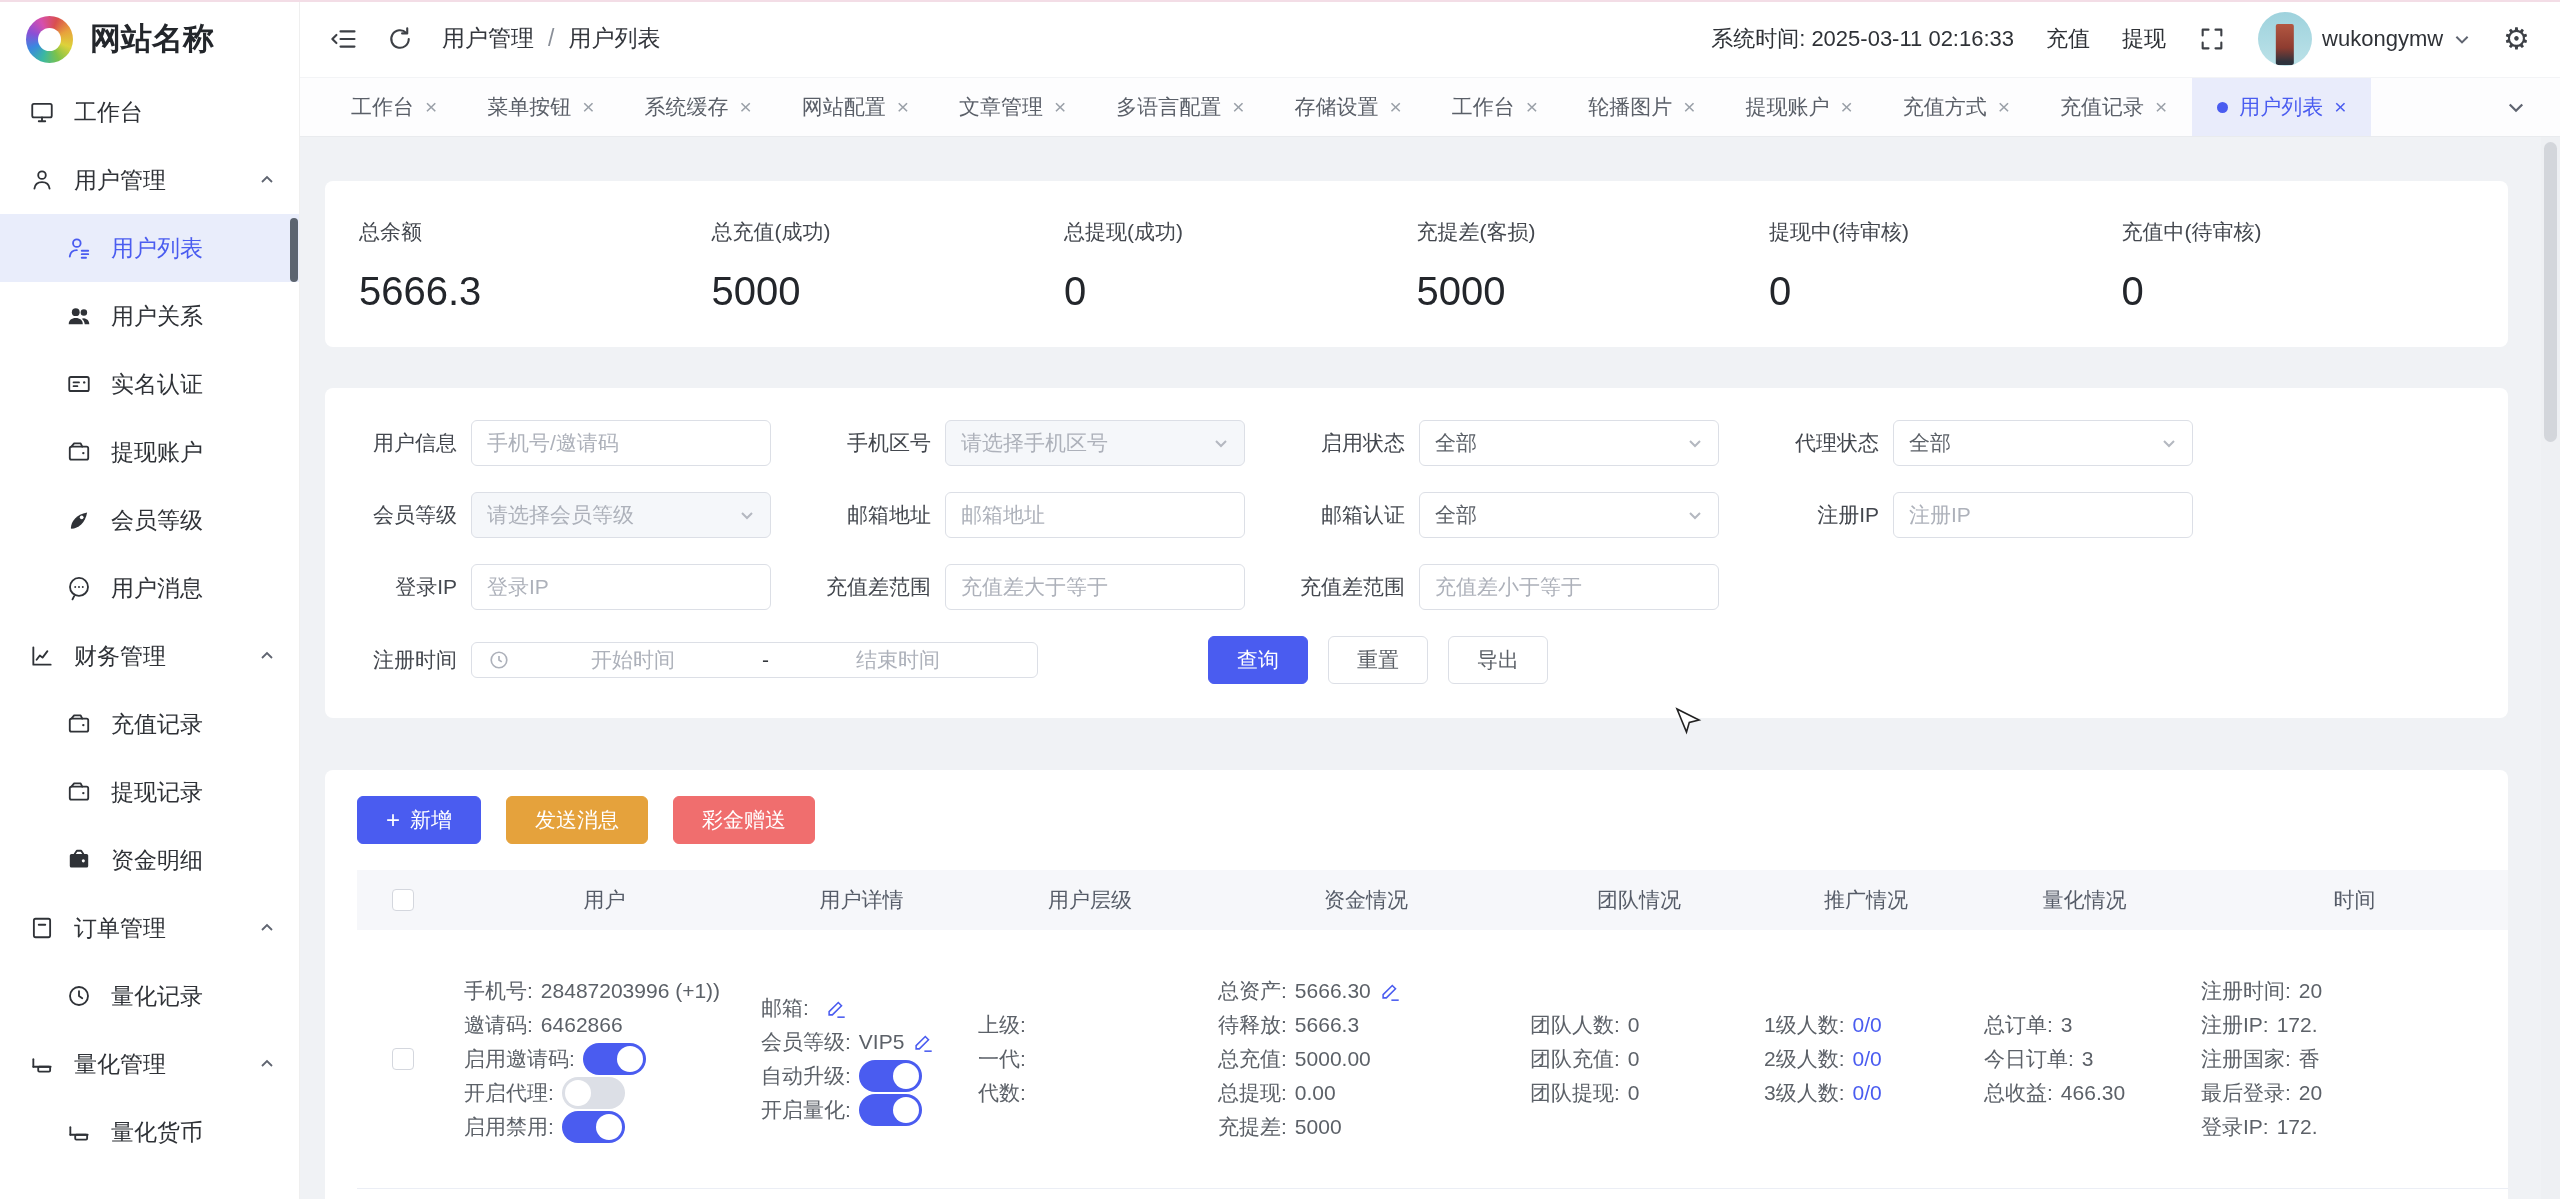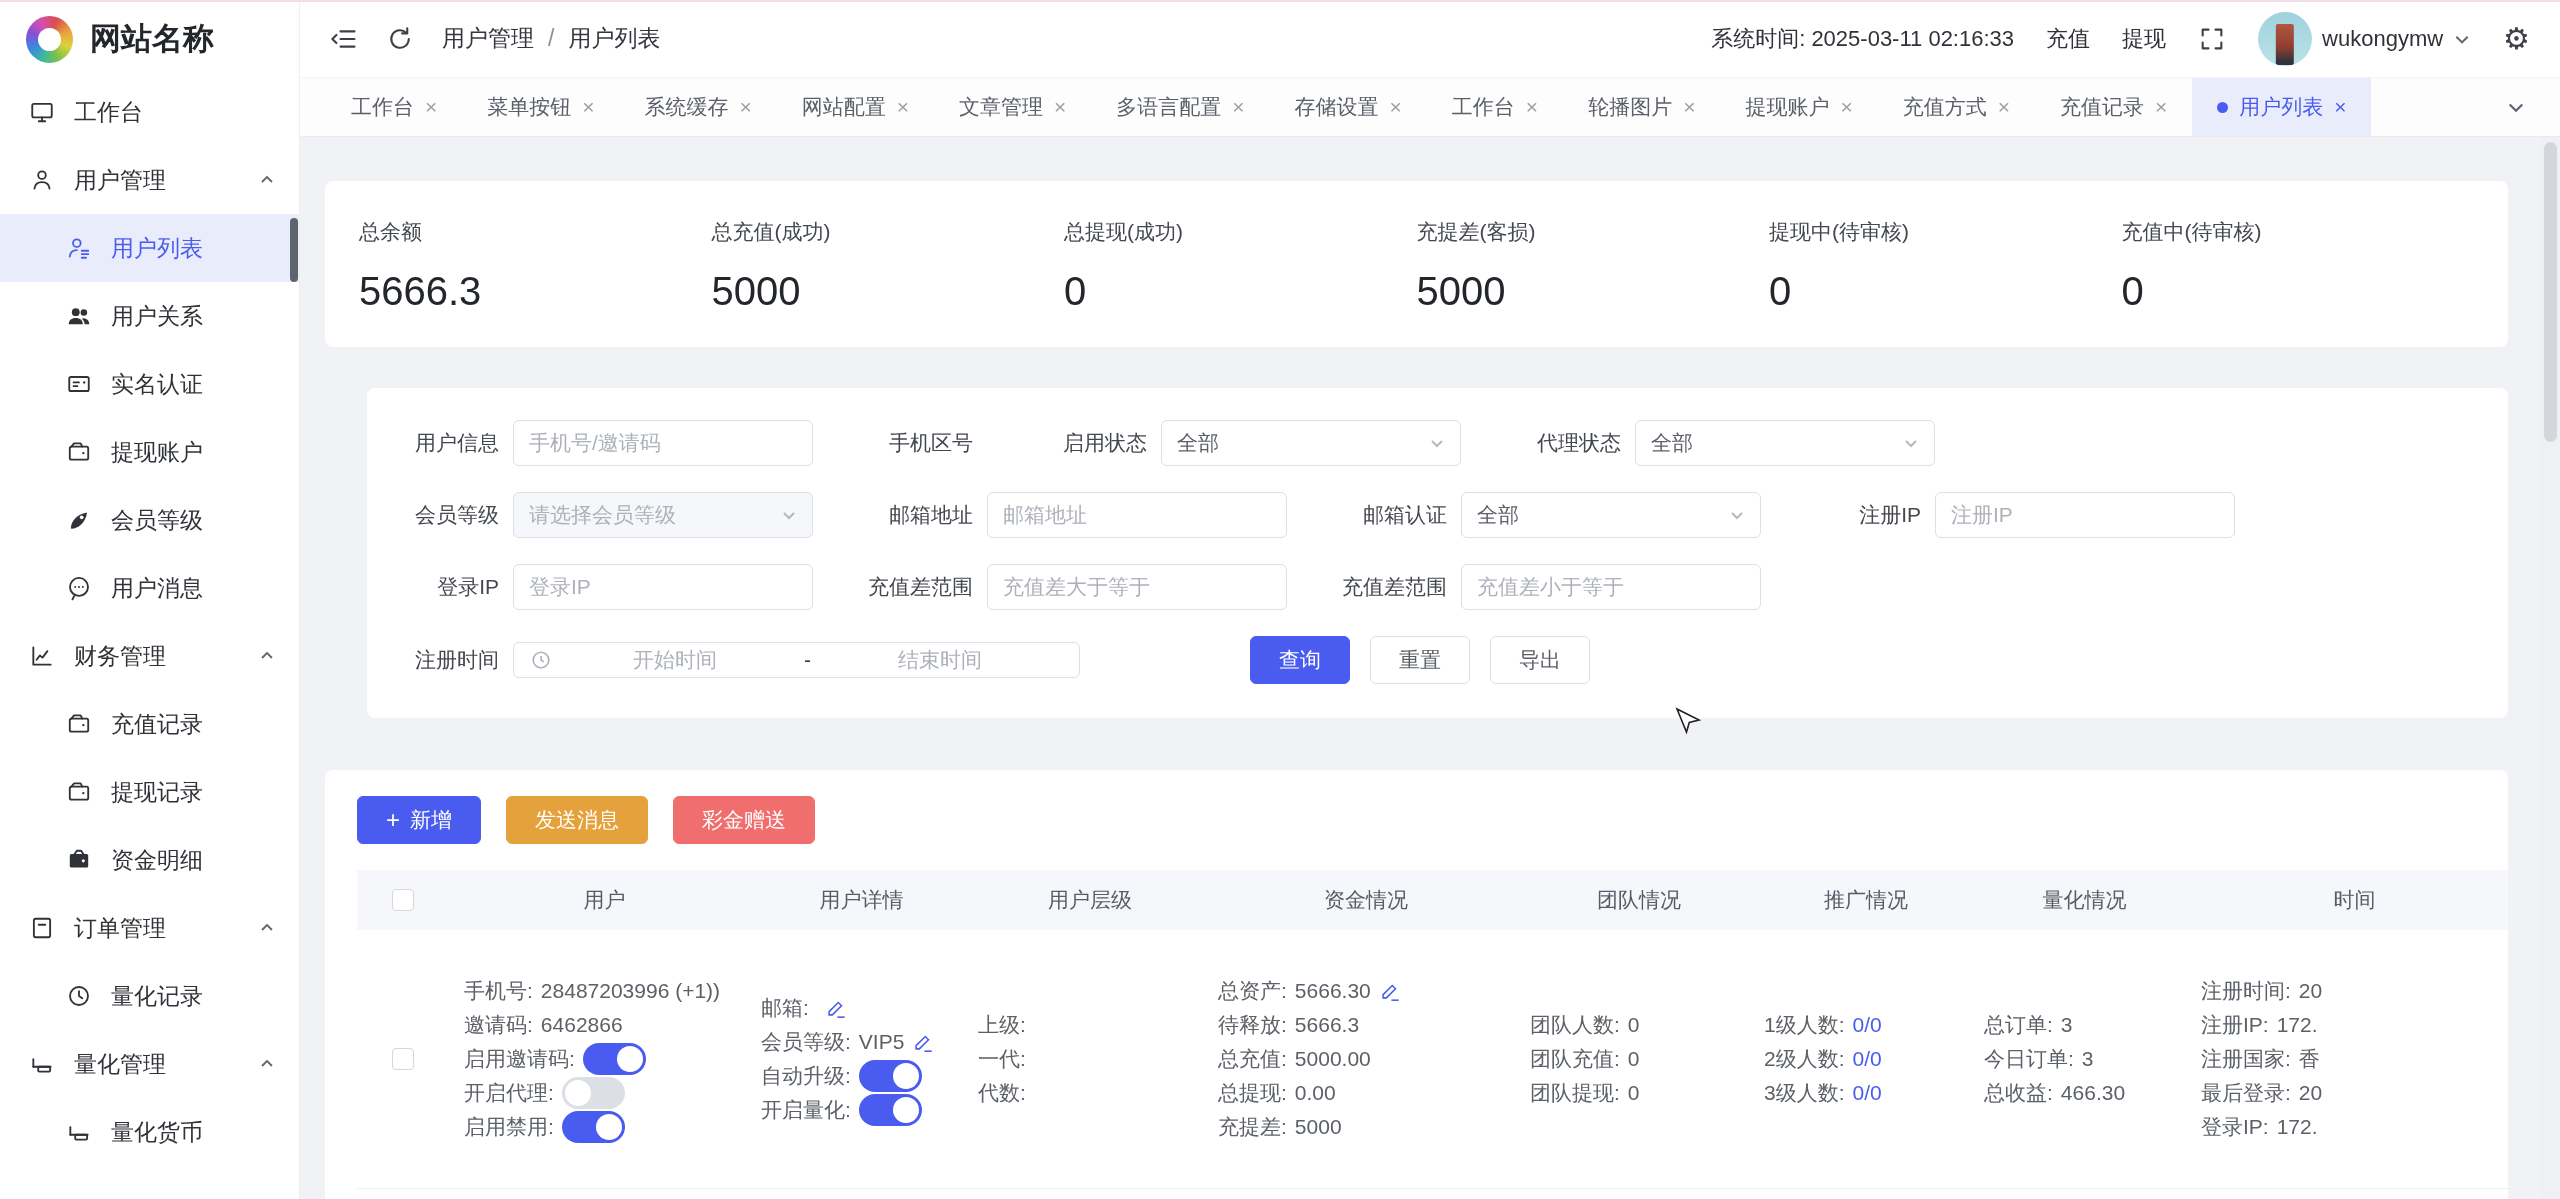--- a/index.html
+++ b/index.html
@@ -47,21 +47,21 @@
 
   
   .content { position:absolute; left:300px; right:0; top:137px; bottom:0; padding:44px 52px 0 25px; }
   .card { background:#fff; border-radius:8px; }
 
   .stats-card { height:166px; display:flex; padding:37px 34px 0; margin-bottom:41px; }
   .stat { flex:1; }
   .s-label { font-size:21px; color:#43474e; }
   .s-value { font-size:40px; color:#23262b; margin-top:23px; }
 
-  .filter-card { padding:32px 0 8px; margin-bottom:52px;margin-left:42px; }
+  .filter-card { padding:32px 0 8px; margin-bottom:52px; }
   .f-row { display:flex; margin-bottom:26px; }
   .f-field { display:flex; align-items:center; margin-right:28px; }
   .f-label { width:146px; text-align:right; padding-right:14px; font-size:21px; color:#43474e; flex:none; }
   .control { width:300px; height:46px; border:1px solid #dcdfe6; border-radius:6px; display:flex; align-items:center; padding:0 15px; font-size:21px; background:#fff; color:#5c6168; }
   input.control { outline:none; }
   input.control::placeholder { color:#adb1ba; }
   .select { justify-content:space-between; cursor:pointer; }
   .select .ph { color:#adb1ba; }
   .select.disabled { background:#f5f7fa; }
   .sel-chev { width:16px; height:16px; stroke:#b4b8c0; fill:none; stroke-width:2; }
@@ -383,20 +383,26 @@
   </section>
 
   <section class="card filter-card">
     <div class="f-row">
       <div class="f-field">
           <span class="f-label">用户信息</span>
           <input class="control" placeholder="手机号/邀请码" style="">
         </div>
       <div class="f-field">
           <span class="f-label">手机区号</span>
+        <div class="control select disabled">
+            <span class="ph">请选择手机区号</span>
+            <svg class="sel-chev" viewBox="0 0 16 16">
+              <path d="M3 6l5 5 5-5"></path>
+            </svg>
+          </div>
         </div>
       <div class="f-field">
           <span class="f-label">启用状态</span>
         <div class="control select">
             <span>全部</span>
             <svg class="sel-chev" viewBox="0 0 16 16">
               <path d="M3 6l5 5 5-5"></path>
             </svg>
           </div>
         </div>

